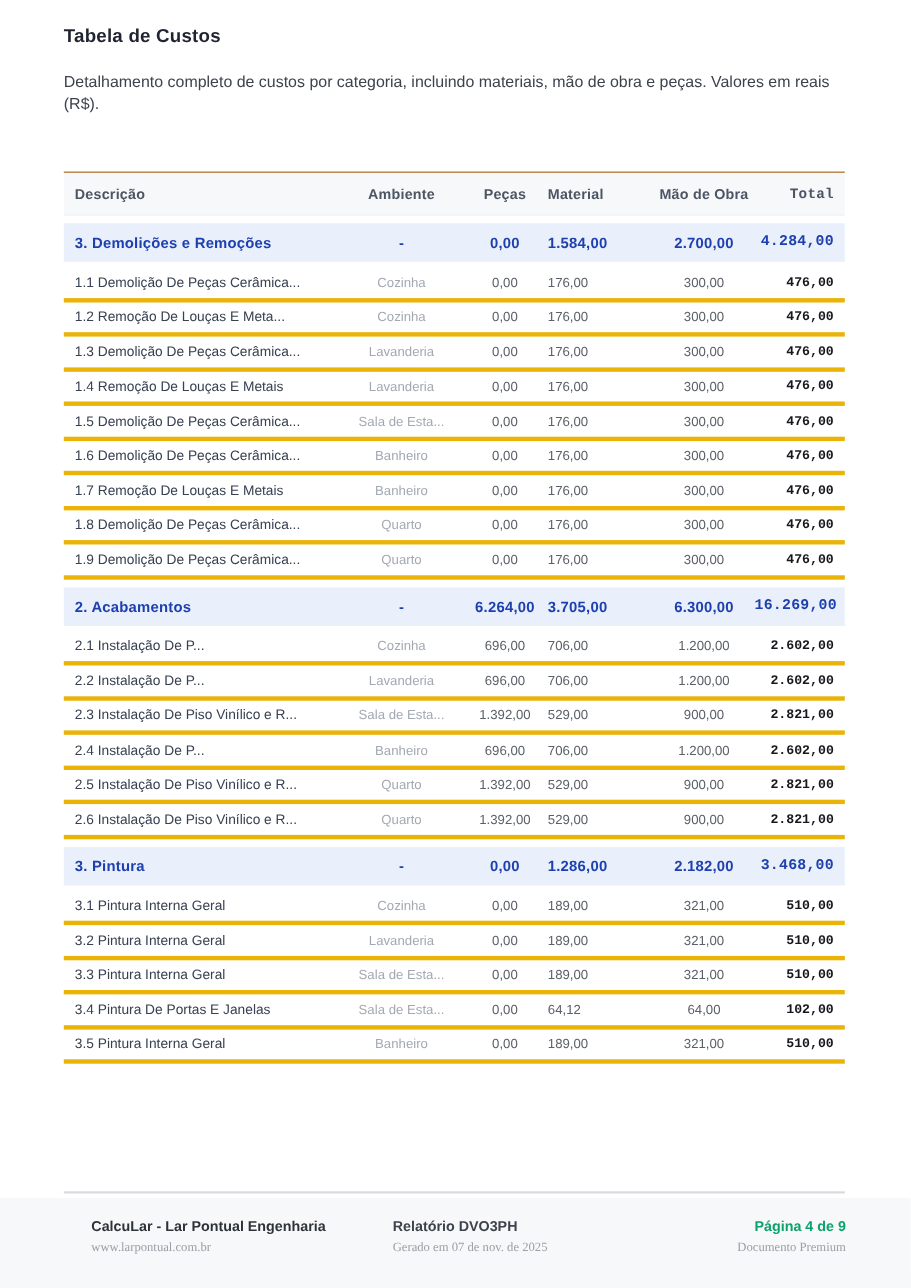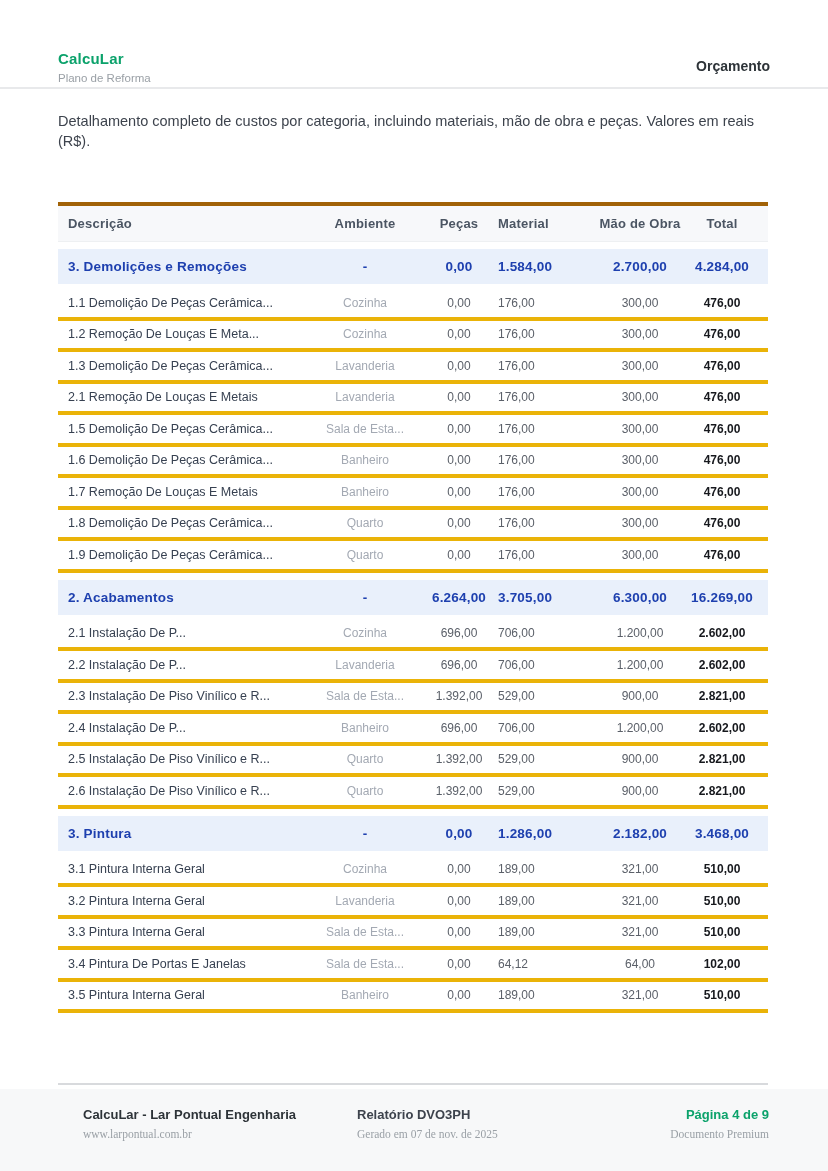--- a/index.html
+++ b/index.html
@@ -69,26 +69,26 @@
 
   
   .cost-table { margin-top: 51px; }
   .row { display: flex; align-items: center; }
   .cell { overflow: hidden; white-space: nowrap; }
   .c-desc  { width: 252px; padding-left: 10px; text-align: left; text-overflow: ellipsis; }
   .c-amb   { width: 110px; text-align: center; }
   .c-peca  { width: 78px;  text-align: center; }
   .c-mat   { width: 96px;  text-align: left; }
   .c-mao   { width: 92px;  text-align: center; }
-  .c-total { flex: 1; text-align: center; padding-right: 10px; }
+  .c-total { flex: 1; text-align: right; padding-right: 10px; font-family: Liberation Mono, monospace; }
 
   .thead {
     height: 40px;
     background: #f7f8fa;
-    border-top: 4px solid #a16207;
+    border-top: 1px solid #a16207;
     border-bottom: 1px solid #eef0f2;
   }
   .thead .cell {
     font-size: 13px;
     font-weight: 600;
     color: #4b5563;
     letter-spacing: 0.2px;
   }
 
   .section-row {
@@ -134,29 +134,23 @@
   .footer-line1 { font-size: 13px; font-weight: 700; color: #2d3338; }
   .footer-line2 { margin-top: 6px; font-size: 11.5px; color: #9aa0a6; font-family: Liberation Serif, serif; }
   .footer-center .footer-line1 { font-weight: 700; color: #3d434d; }
   .footer-right .footer-line1 { color: #0ba26b; }
 </style>
 </head>
 <body>
 
 <div class="page">
 
-  <header class="top-header">
-    <div>
-      <div class="brand-logo">CalcuLar</div>
-      <div class="brand-subtitle">Plano de Reforma</div>
-    </div>
-    <div class="doc-type">Orçamento</div>
-  </header>
 
   <main class="content">
+    <h1 class="page-title">Tabela de Custos</h1>
     <p class="page-description">Detalhamento completo de custos por categoria, incluindo materiais, mão de obra e peças. Valores em reais (R$).</p>
 
     <div class="cost-table">
       <div class="row thead">
         <div class="cell c-desc">Descrição</div>
         <div class="cell c-amb">Ambiente</div>
         <div class="cell c-peca">Peças</div>
         <div class="cell c-mat">Material</div>
         <div class="cell c-mao">Mão de Obra</div>
         <div class="cell c-total">Total</div>
@@ -188,21 +182,21 @@
           </div>
           <div class="row data-row">
             <div class="cell c-desc">1.3 Demolição De Peças Cerâmica...</div>
             <div class="cell c-amb">Lavanderia</div>
             <div class="cell c-peca">0,00</div>
             <div class="cell c-mat">176,00</div>
             <div class="cell c-mao">300,00</div>
             <div class="cell c-total">476,00</div>
           </div>
           <div class="row data-row">
-            <div class="cell c-desc">2.1 Remoção De Louças E Metais</div>
+            <div class="cell c-desc">1.4 Remoção De Louças E Metais</div>
             <div class="cell c-amb">Lavanderia</div>
             <div class="cell c-peca">0,00</div>
             <div class="cell c-mat">176,00</div>
             <div class="cell c-mao">300,00</div>
             <div class="cell c-total">476,00</div>
           </div>
           <div class="row data-row">
             <div class="cell c-desc">1.5 Demolição De Peças Cerâmica...</div>
             <div class="cell c-amb">Sala de Esta...</div>
             <div class="cell c-peca">0,00</div>

